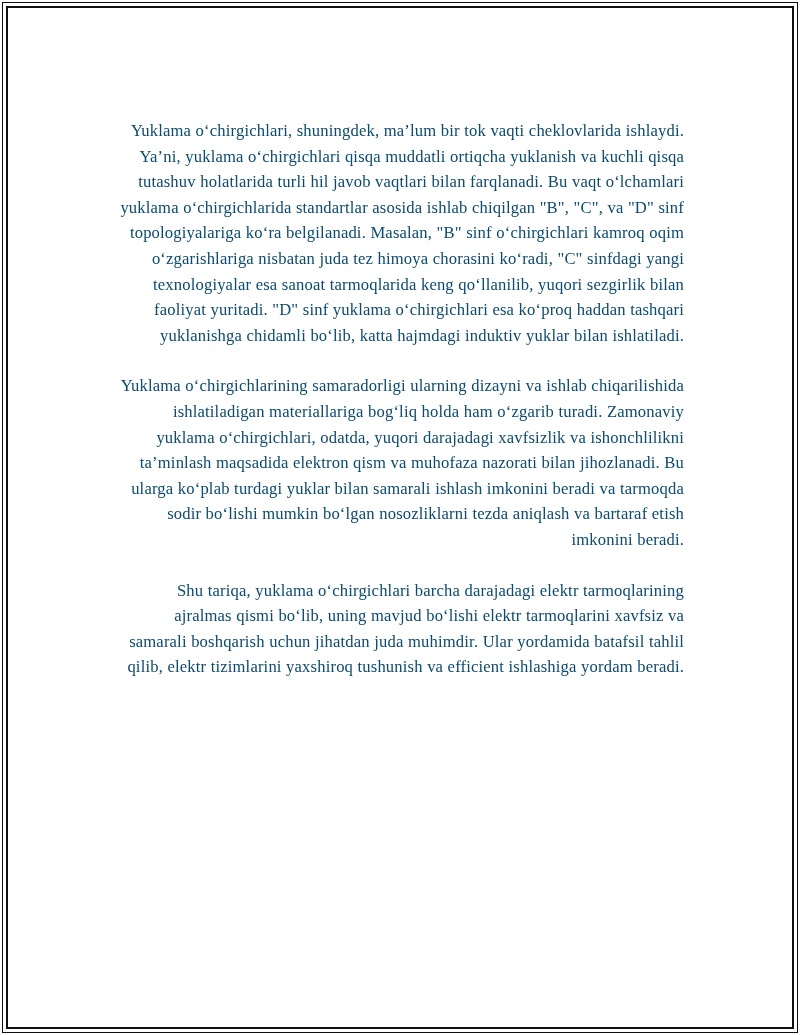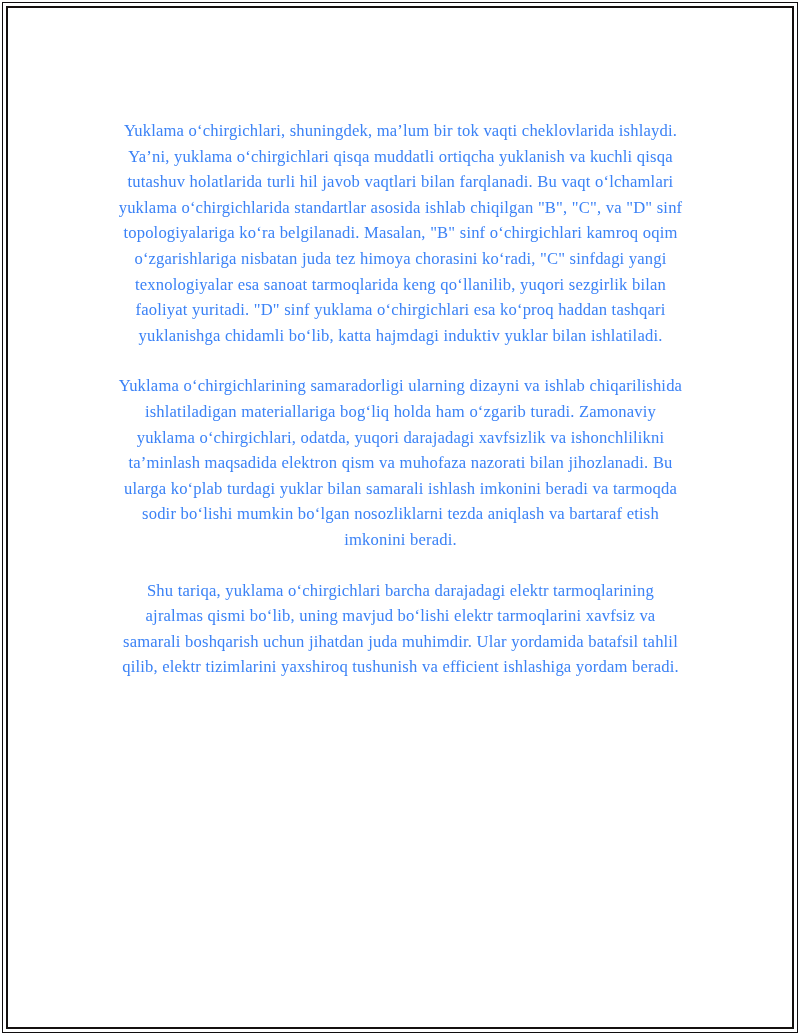--- a/index.html
+++ b/index.html
@@ -50,22 +50,22 @@
     position: absolute;
     left: 117px;
     top: 118px;
     width: 567px;
   }
 
   .para {
     margin: 0 0 25px 0;
     font-size: 16.6px;
     line-height: 25.6px;
-    color: #3b82f6;
-    text-align: center;
+    color: #0c4a6e;
+    text-align: right;
     letter-spacing: 0.01em;
     word-spacing: 0.01em;
     -webkit-font-smoothing: antialiased;
   }
 
   .para:last-child {
     margin-bottom: 0;
   }
 </style>
 </head>

